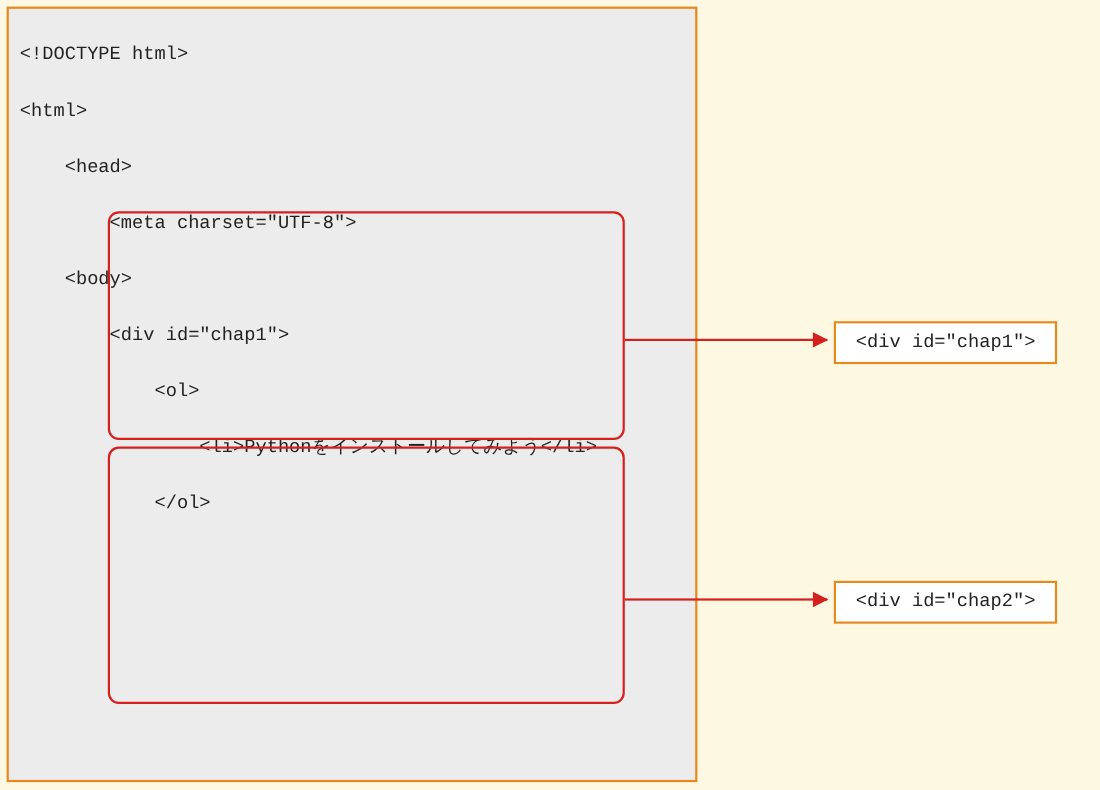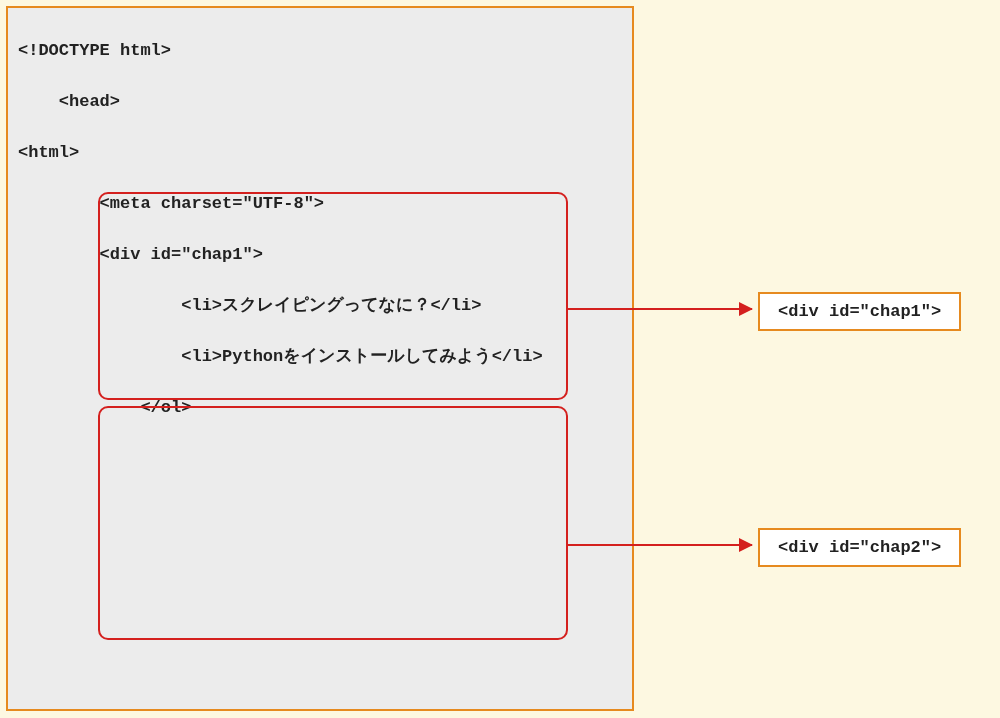--- a/index.html
+++ b/index.html
@@ -9,21 +9,20 @@
     height: 718px;
     background: #fdf8e1;
     font-family: "Courier New", Consolas, monospace;
     font-size: 17px;
     color: #222;
   }
   .canvas {
     position: relative;
     width: 808px;
     height: 718px;
-    font-weight: bold;
   }
   .code-panel {
     position: absolute;
     left: 6px;
     top: 6px;
     width: 628px;
     height: 705px;
     background: #ececec;
     border: 2px solid #e68a1f;
     box-sizing: border-box;
@@ -100,25 +99,26 @@
     top: 528px;
   }
 </style>
 </head>
 <body>
 
 <div class="canvas">
 
   <div class="code-panel">
 <span class="code-line">&lt;!DOCTYPE html&gt;</span>
+<span class="code-line">&lt;html&gt;</span>
 <span class="code-line">    &lt;head&gt;</span>
-<span class="code-line">&lt;html&gt;</span>
 <span class="code-line">        &lt;meta charset="UTF-8"&gt;</span>
+<span class="code-line">    &lt;body&gt;</span>
 <span class="code-line">        &lt;div id="chap1"&gt;</span>
-<span class="code-line">                &lt;li&gt;スクレイピングってなに？&lt;/li&gt;</span>
+<span class="code-line">            &lt;ol&gt;</span>
 <span class="code-line">                &lt;li&gt;Pythonをインストールしてみよう&lt;/li&gt;</span>
 <span class="code-line">            &lt;/ol&gt;</span>
 
 
 
 
 
 
 
 

